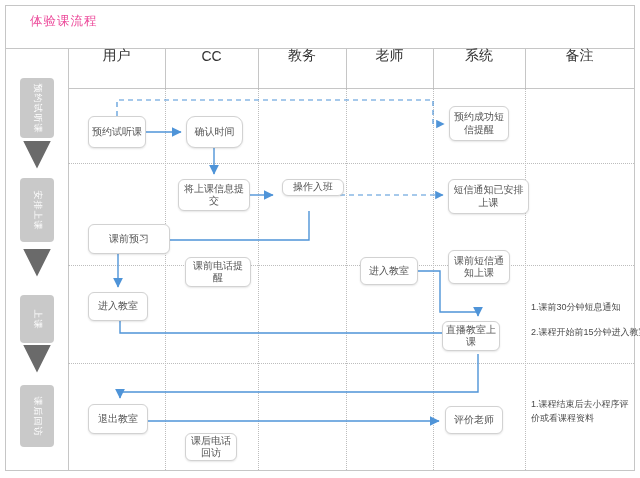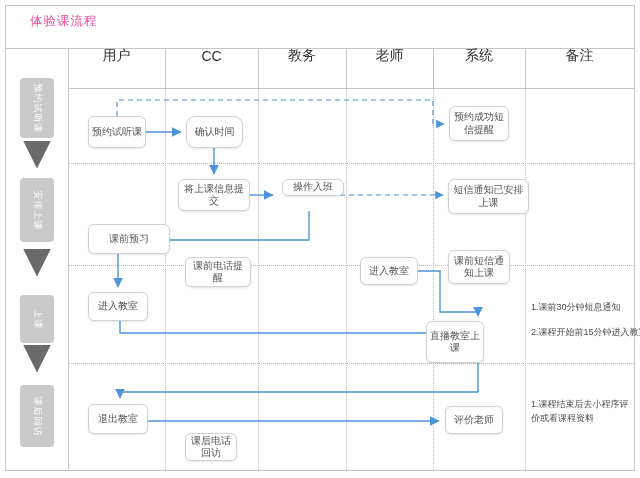--- a/index.html
+++ b/index.html
@@ -99,21 +99,21 @@
   <div class="node" style="left:186px;top:116px;width:57px;height:32px;border-radius:9px;">确认时间</div>
   <div class="node" style="left:449px;top:106px;width:60px;height:35px;">预约成功短信提醒</div>
   <div class="node" style="left:178px;top:179px;width:72px;height:32px;">将上课信息提交</div>
   <div class="node" style="left:282px;top:179px;width:62px;height:17px;">操作入班</div>
   <div class="node" style="left:448px;top:179px;width:81px;height:35px;">短信通知已安排上课</div>
   <div class="node" style="left:88px;top:224px;width:82px;height:30px;">课前预习</div>
   <div class="node" style="left:185px;top:257px;width:66px;height:30px;">课前电话提醒</div>
   <div class="node" style="left:360px;top:257px;width:58px;height:28px;">进入教室</div>
   <div class="node" style="left:448px;top:250px;width:62px;height:34px;">课前短信通知上课</div>
   <div class="node" style="left:88px;top:292px;width:60px;height:29px;">进入教室</div>
-  <div class="node" style="left:426px;top:321px;width:58px;height:42px;">直播教室上课</div>
+  <div class="node" style="left:442px;top:321px;width:58px;height:30px;">直播教室上课</div>
   <div class="node" style="left:88px;top:404px;width:60px;height:30px;">退出教室</div>
   <div class="node" style="left:185px;top:433px;width:52px;height:28px;">课后电话回访</div>
   <div class="node" style="left:445px;top:406px;width:58px;height:28px;">评价老师</div>
 
   <div class="note" style="left:531px;top:301px;white-space:nowrap;">1.课前30分钟短息通知</div>
   <div class="note" style="left:531px;top:326px;white-space:nowrap;">2.课程开始前15分钟进入教室</div>
   <div class="note" style="left:531px;top:398px;">1.课程结束后去小程序评价或看课程资料</div>
 </div>
 
 </body></html>

